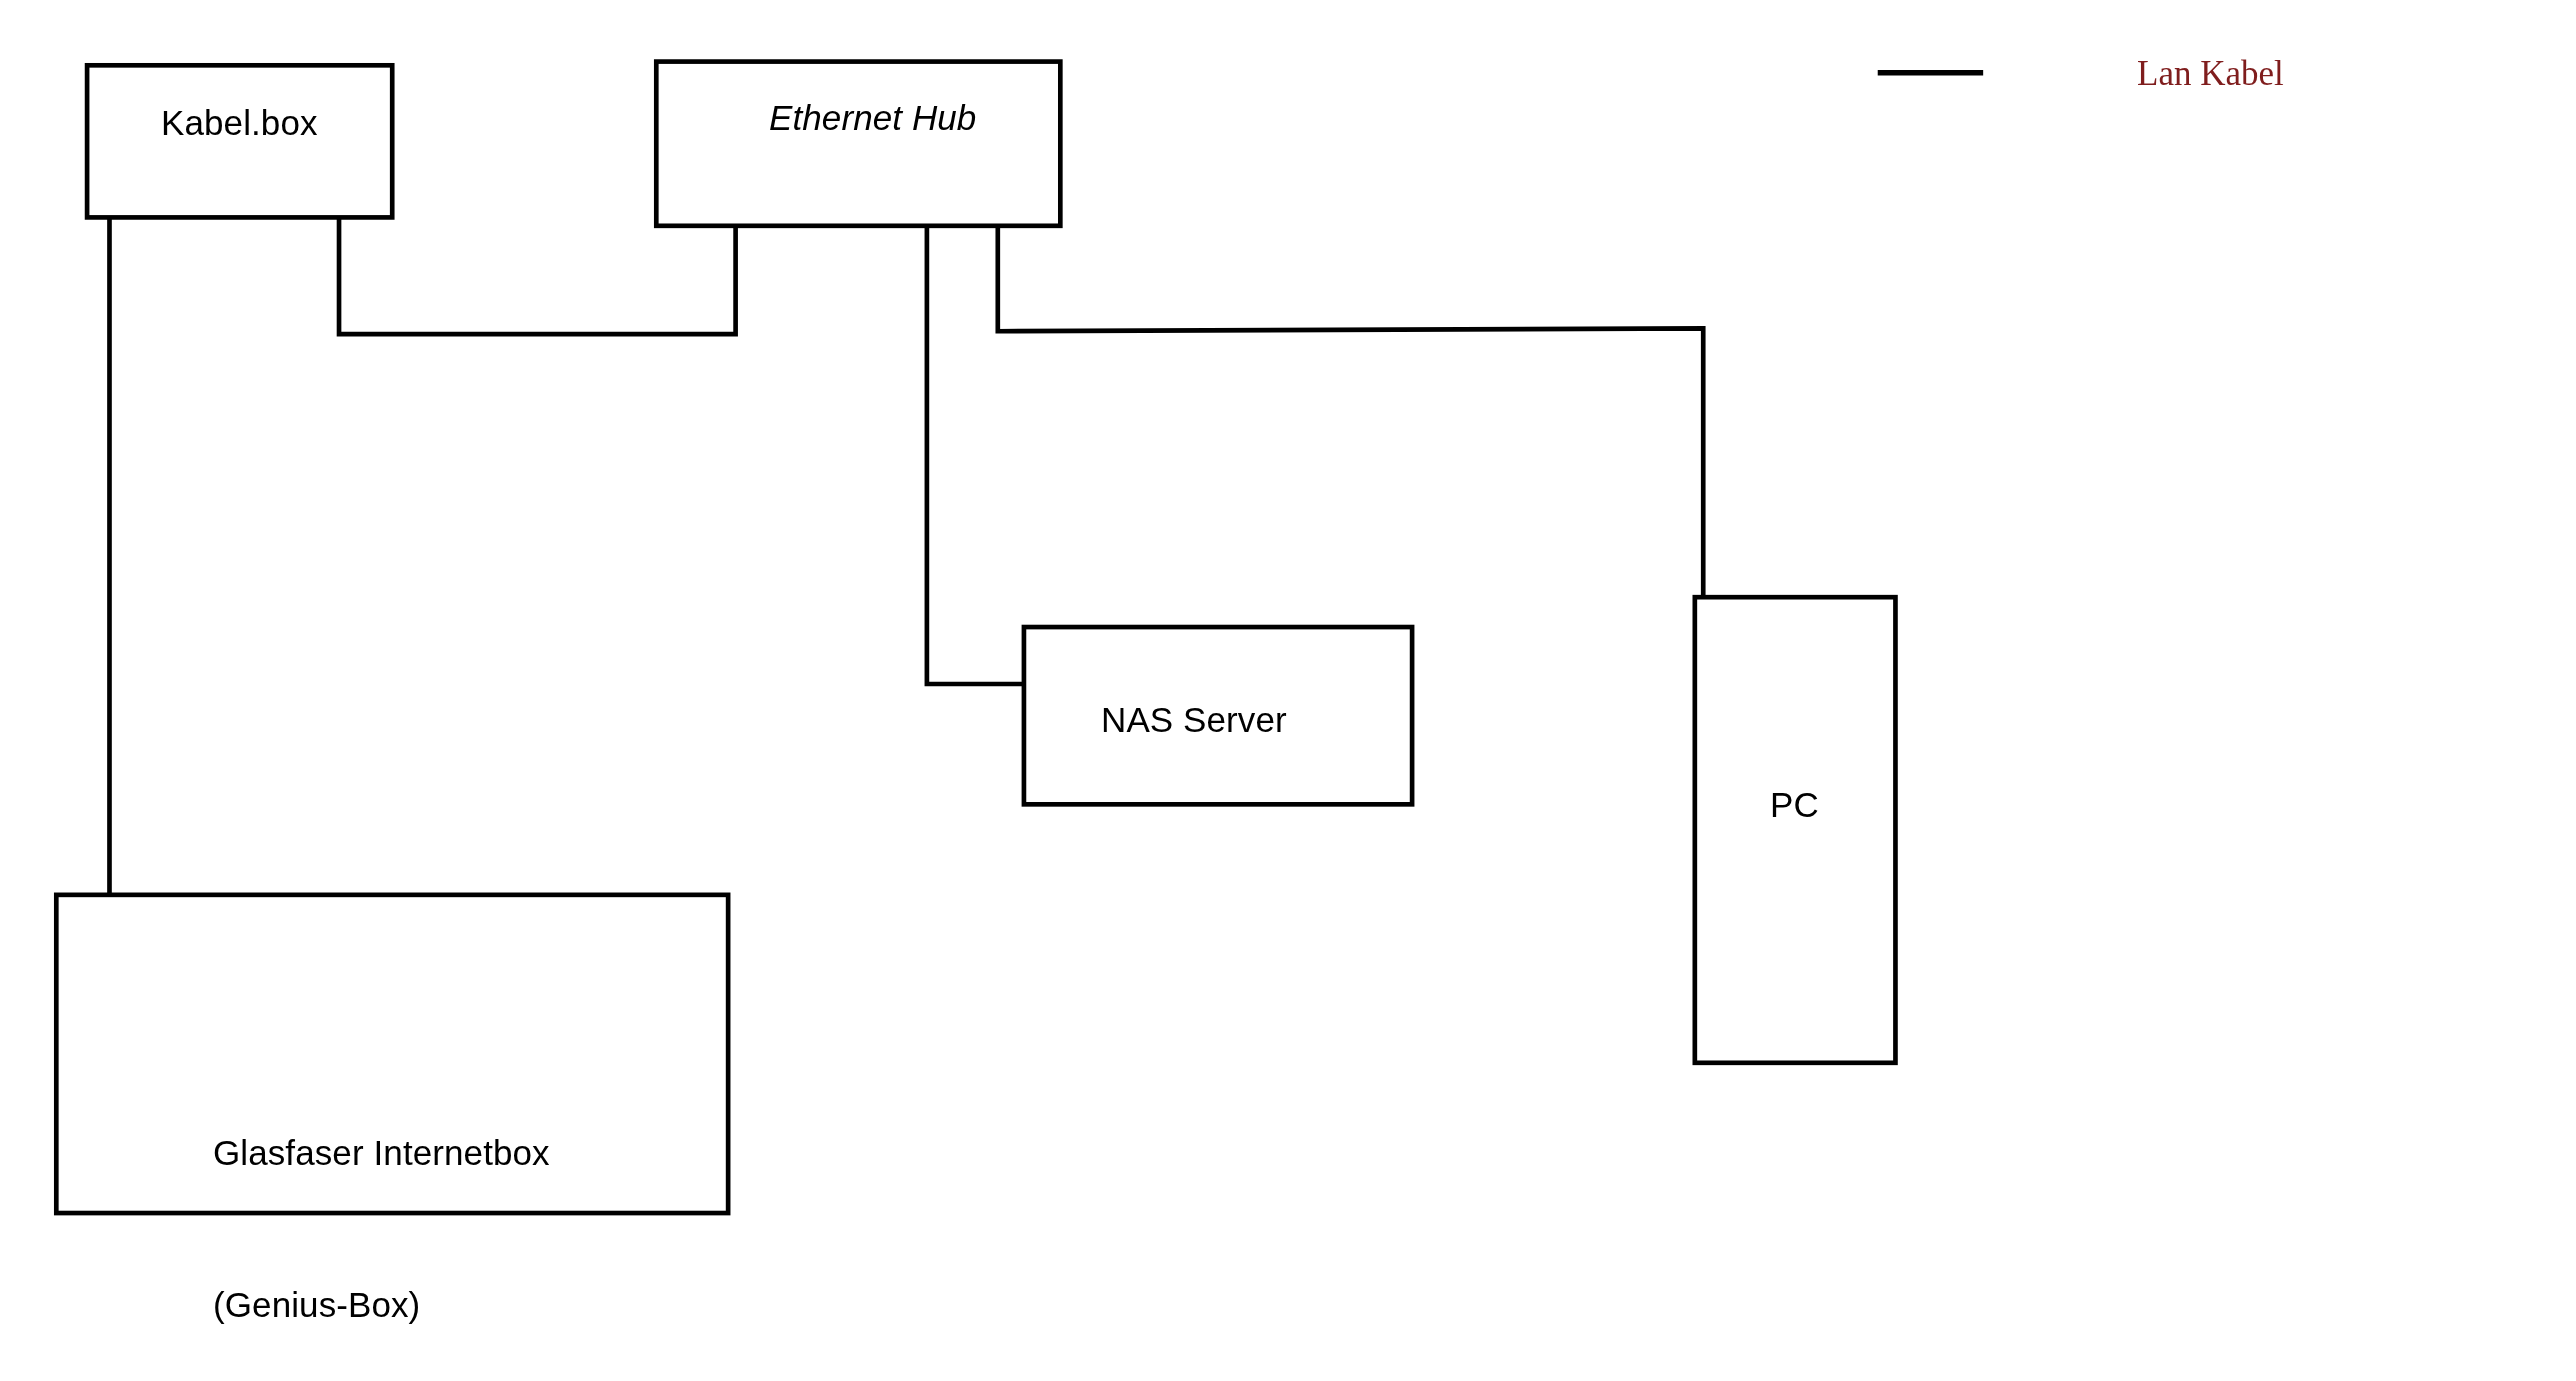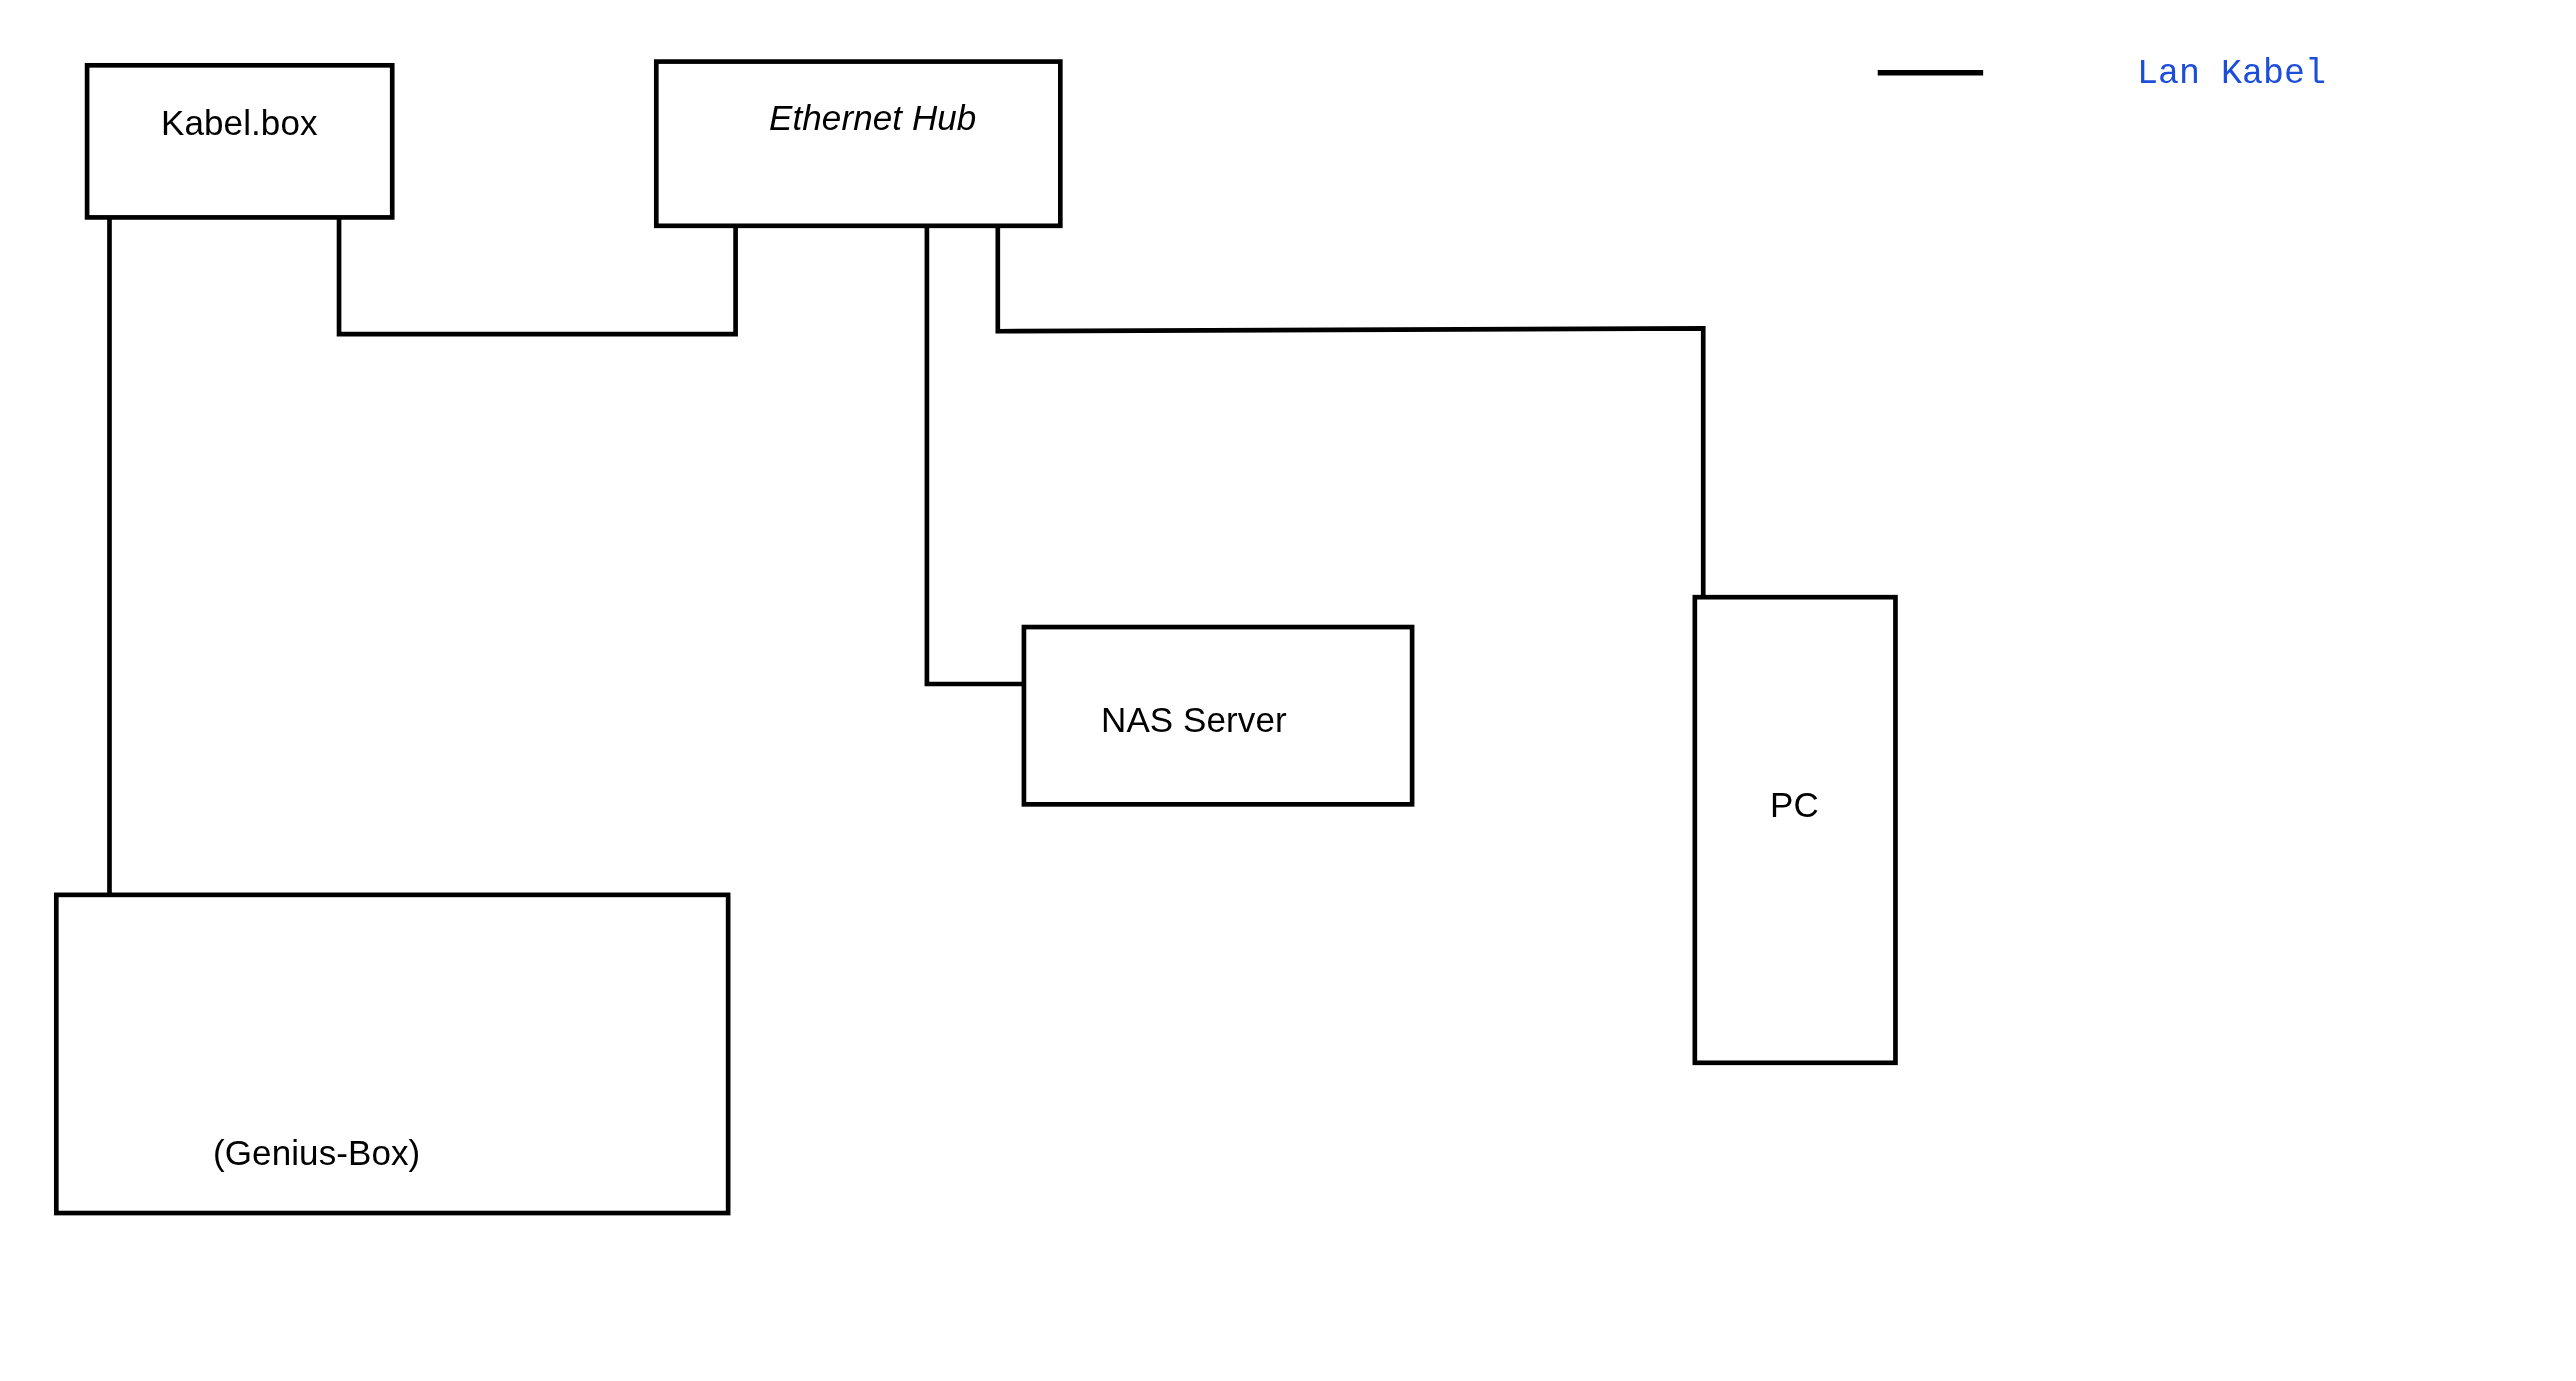--- a/index.html
+++ b/index.html
@@ -45,24 +45,24 @@
     font-family: "Liberation Sans", "DejaVu Sans", sans-serif;
     font-size: 35px;
     font-weight: 400;
     color: #000000;
     line-height: 1.45;
     white-space: pre;
     letter-spacing: 0.1px;
   }
   .legend-label {
     position: absolute;
-    font-family: Liberation Mono, monospace;
+    font-family: Liberation Serif, serif;
     font-size: 35px;
     font-weight: 400;
-    color: #1d4ed8;
+    color: #7f1d1d;
     white-space: pre;
   }
   .lbl-fritzbox   { left: 161px;  top: 98px; }
   .lbl-hub        { left: 769px;  top: 93px; font-style: italic; }
   .lbl-nas        { left: 1101px; top: 695px; }
   .lbl-pc         { left: 1770px; top: 780px; }
   .lbl-glasfaser  { left: 213px;  top: 1026px; }
   .lbl-legend     { left: 2137px; top: 54px; }
 </style>
 </head>
@@ -92,19 +92,20 @@
 
   <div class="node-label lbl-fritzbox">Kabel.box</div>
 
   <div class="node-label lbl-hub">Ethernet Hub</div>
 
   <div class="node-label lbl-nas">NAS Server</div>
 
   <div class="node-label lbl-pc">PC</div>
 
   <div class="node-label lbl-glasfaser">
+    <div>Glasfaser Internetbox</div>
     <div>(Genius-Box)</div>
   </div>
 
   <div class="legend-label lbl-legend">Lan Kabel</div>
 
 </div>
 
 
 </body></html>

